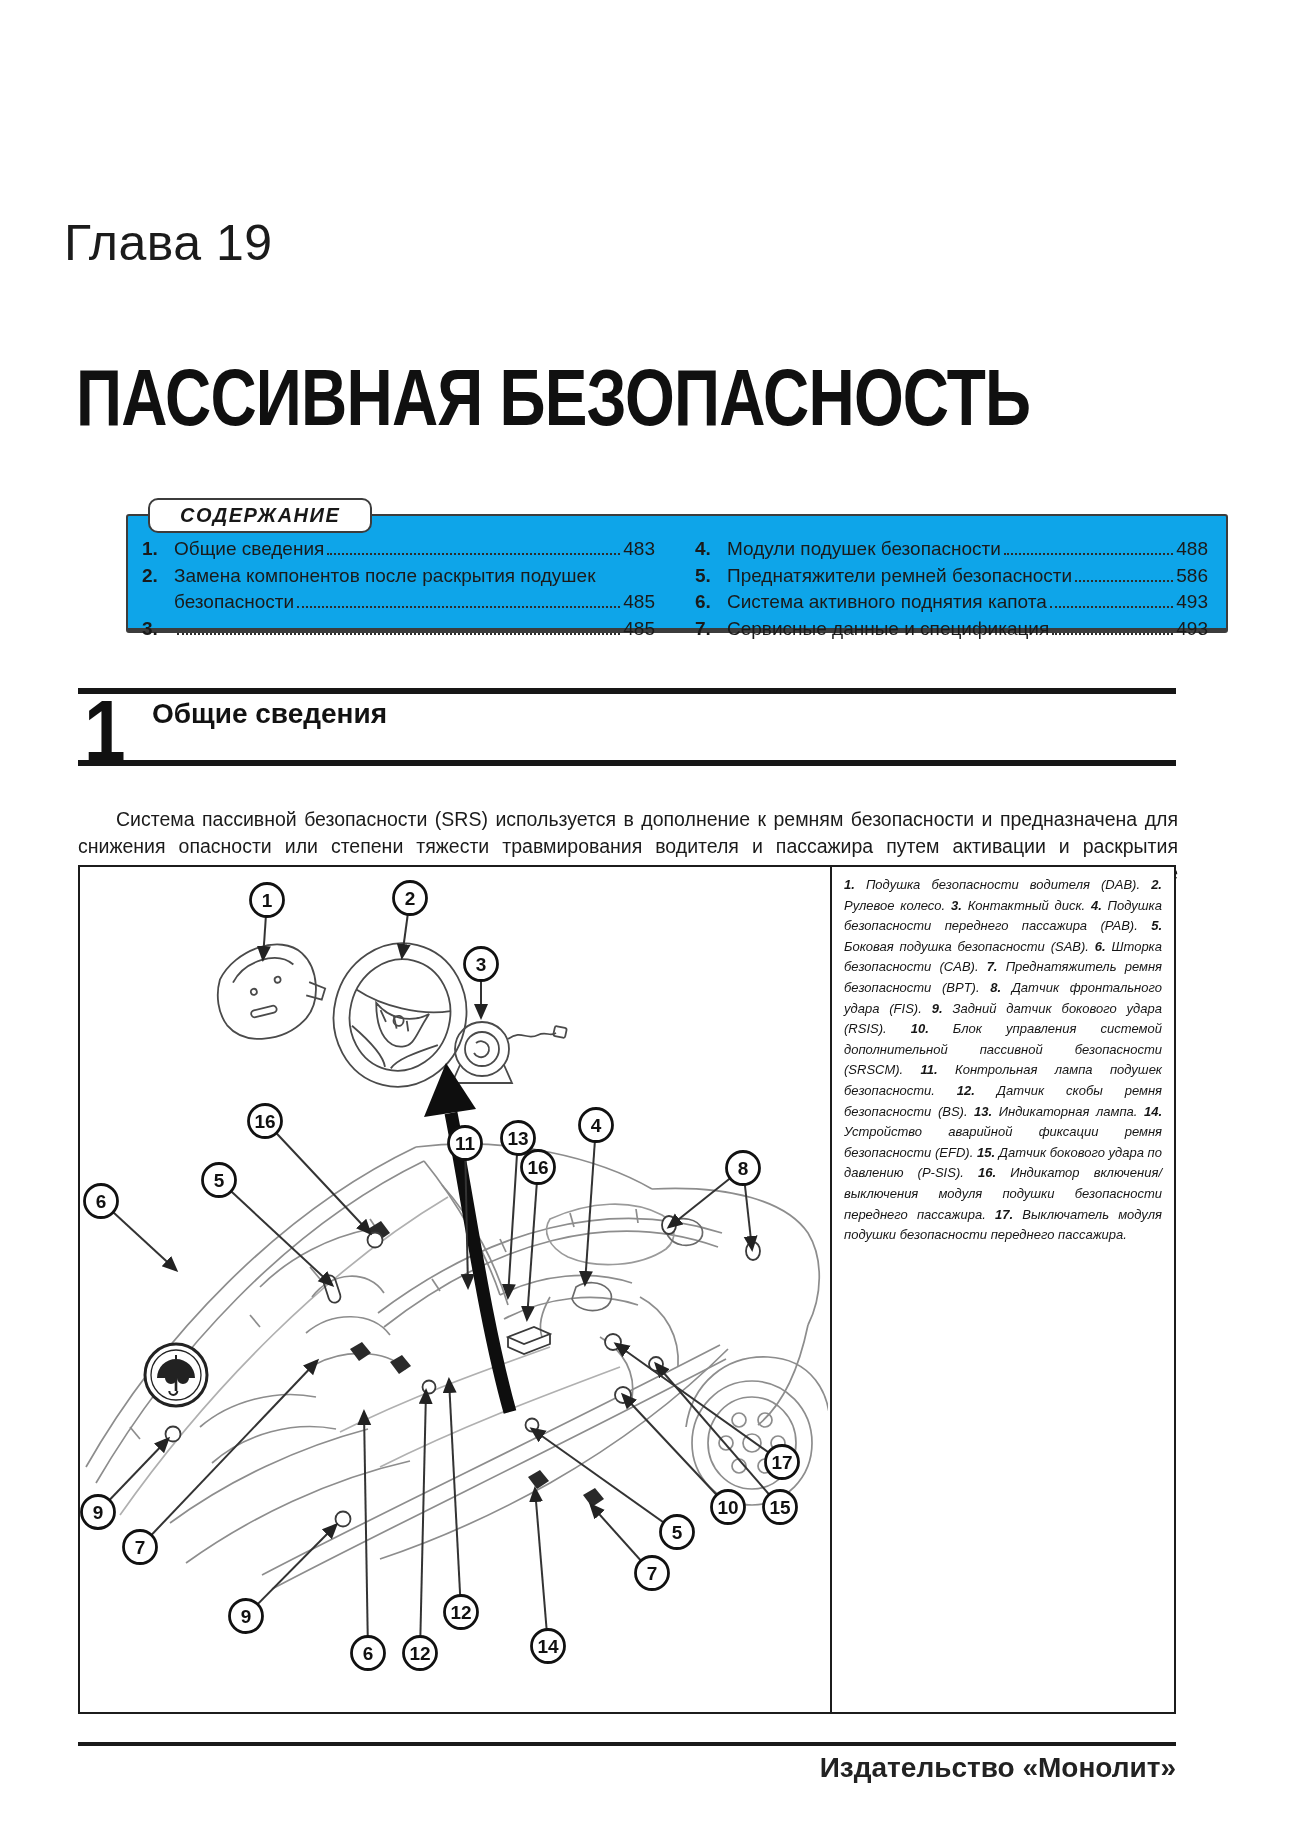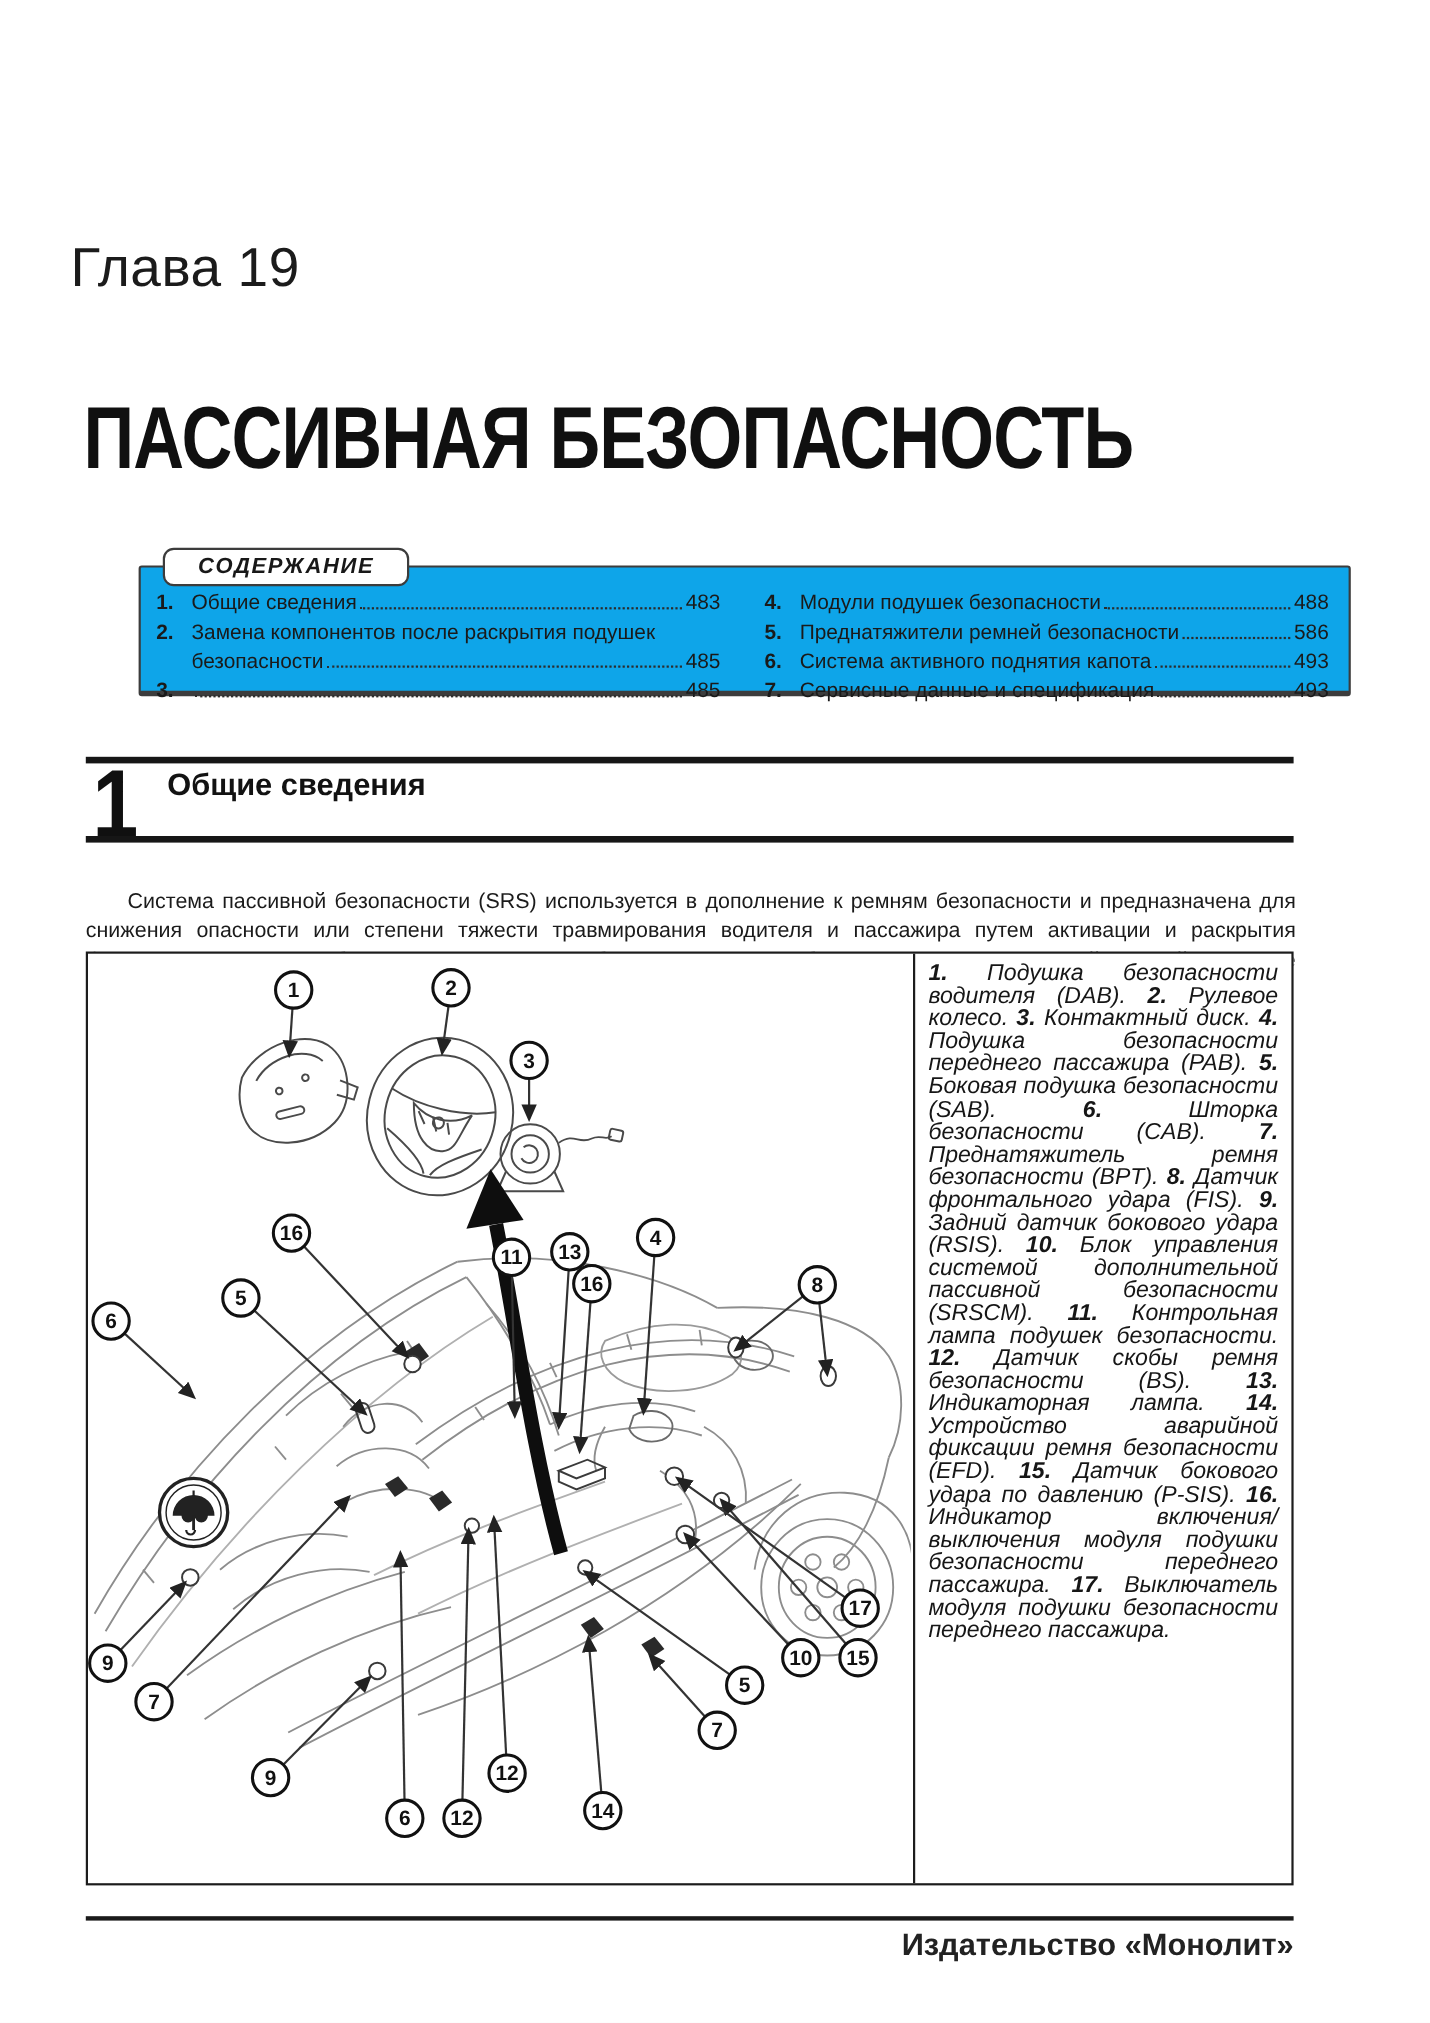--- a/index.html
+++ b/index.html
@@ -50,21 +50,21 @@
   }
   
   .figure{
     position:absolute; left:78px; top:865px; width:1098px; height:849px;
     border:2.5px solid #1c1c1c; display:flex; box-sizing:border-box; background:#fff;
   }
   .fig-canvas{position:relative; width:750px; flex:0 0 750px;}
   .fig-canvas svg{position:absolute; left:0; top:0;}
   .fig-legend{
     flex:1; border-left:2.5px solid #1c1c1c; padding:8px 12px 0 12px;
-    font-style:italic; font-size:21px; line-height:20.6px; text-align:justify; color:#161616;
+    font-style:italic; font-size:13px; line-height:20.6px; text-align:justify; color:#161616;
   }
   .fig-legend b{font-weight:700;}
   
   .foot-rule{position:absolute; left:78px; top:1742px; width:1098px; height:4px; background:#1a1a1a;}
   .publisher{
     position:absolute; left:78px; top:1752px; width:1098px; text-align:right;
     font-size:28px; font-weight:700; color:#222;
   }
 </style>
 </head>

